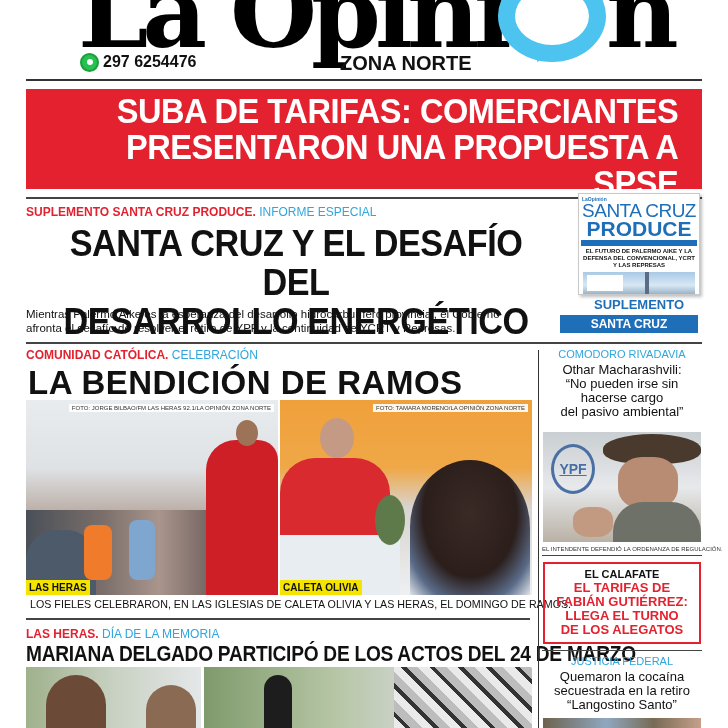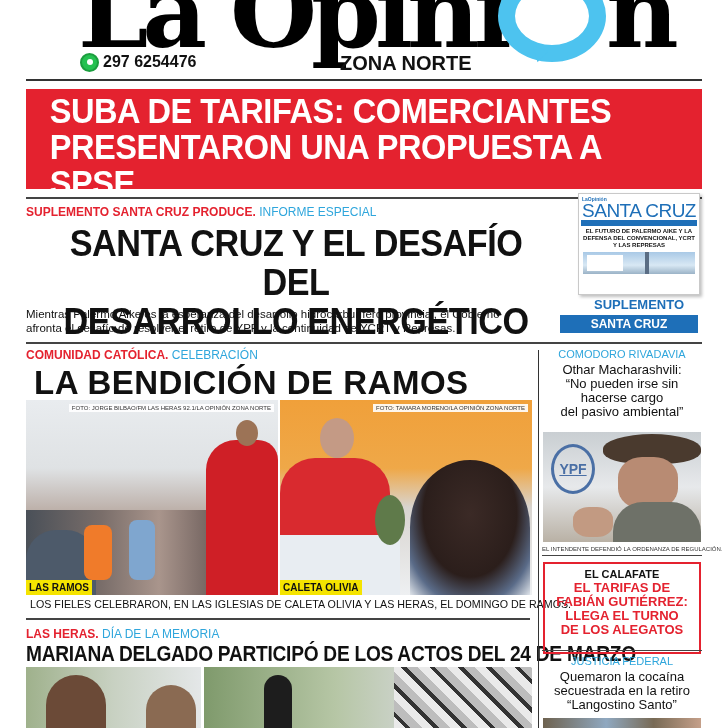--- a/index.html
+++ b/index.html
@@ -43,21 +43,21 @@
   }
   .zona-norte {
     position: absolute; left: 340px; top: 52px; font-weight: bold;
     font-size: 20px; color: #111;
   }
   .rule-top { position: absolute; left: 26px; top: 79px; width: 676px; height: 2px; background: #333; }
 
   
   .banner {
     position: absolute; left: 26px; top: 89px; width: 676px; height: 100px;
-    background: #e4222f; color: #fff; text-align: left;
+    background: #e4222f; color: #fff; text-align: right;
   }
   .banner-h {
     font-weight: bold; font-size: 35px; line-height: 36px; letter-spacing: -0.5px;
     padding-top: 4px; transform: scaleX(0.93);
   }
   .banner-sub { font-weight: bold; font-size: 10px; margin-top: 3px; letter-spacing: 0.1px; transform: scaleX(0.96); }
 
   .rule { position: absolute; height: 2px; background: #444; }
 
   .kicker { font-weight: bold; font-size: 12px; white-space: nowrap; }
@@ -99,21 +99,21 @@
     font-weight: bold; font-size: 13px; color: #1e6fb8; letter-spacing: 0;
   }
   .supp-lbl2 {
     position: absolute; left: 560px; top: 315px; width: 138px; height: 18px;
     background: #1e6fb8; color: #fff; font-weight: bold; font-size: 12px; line-height: 18px; text-align: center;
   }
 
   
   .ramos-kicker { position: absolute; left: 26px; top: 348px; }
   .ramos-title {
-    position: absolute; left: 34px; top: 364px; font-weight: bold; font-size: 33px; letter-spacing: 0.5px;
+    position: absolute; left: 28px; top: 364px; font-weight: bold; font-size: 33px; letter-spacing: 0.5px;
     color: #111; white-space: nowrap;
   }
   .photo { position: absolute; overflow: hidden; }
   .photo-credit {
     position: absolute; top: 4px; right: 4px; background: rgba(255,255,255,0.9);
     font-size: 6px; color: #333; padding: 1px 3px; white-space: nowrap;
   }
   .photo-tag {
     position: absolute; left: 0; bottom: 0; background: #f5e400; color: #111;
     font-weight: bold; font-size: 10px; padding: 2px 3px; white-space: nowrap;
@@ -130,21 +130,21 @@
     transform: scaleX(0.87); transform-origin: left; letter-spacing: -0.3px;
   }
 
   
   .vline { position: absolute; left: 538px; top: 350px; width: 1px; height: 378px; background: #333; }
   .side-kicker { position: absolute; left: 542px; width: 160px; text-align: center; font-size: 11px; color: #2fa6dc; white-space: nowrap; }
   .side-title { position: absolute; left: 542px; width: 160px; text-align: center; font-weight: normal; font-size: 13px; line-height: 14px; color: #111; }
   .side-caption { position: absolute; left: 542px; top: 546px; width: 160px; text-align: center; font-size: 6px; color: #333; white-space: nowrap; }
 
   .calafate-box {
-    position: absolute; left: 543px; top: 562px; width: 158px; height: 92px;
+    position: absolute; left: 543px; top: 562px; width: 158px; height: 82px;
     border: 2px solid #e4222f; text-align: center;
   }
   .calafate-loc { font-weight: bold; font-size: 11px; color: #111; margin-top: 4px; }
   .calafate-title { font-weight: bold; font-size: 13px; line-height: 14px; color: #e4222f; margin-top: 1px; }
 </style>
 </head>
 <body>
 
 <div class="masthead-logo">La Opini</div>
 <div class="logo-o"></div>
@@ -174,20 +174,21 @@
   <div>DESARROLLO ENERGÉTICO</div>
 </div>
 <div class="story1-deck">
   <div>Mientras Palermo Aike es la esperanza del desarrollo hidrocarburífero provincial, el Gobierno</div>
   <div>afronta el desafío de resolver el retiro de YPF y la continuidad de YCRT y Represas.</div>
 </div>
 
 <div class="supp">
   <div class="supp-masthead">LaOpinión</div>
   <div class="supp-t1">SANTA CRUZ</div>
+  <div class="supp-t2">PRODUCE</div>
   <div class="supp-bar"></div>
   <div class="supp-head">EL FUTURO DE PALERMO AIKE Y LA DEFENSA DEL CONVENCIONAL, YCRT Y LAS REPRESAS</div>
   <div class="supp-photo"></div>
 </div>
 <div class="supp-lbl1">SUPLEMENTO</div>
 <div class="supp-lbl2">SANTA CRUZ PRODUCE</div>
 
 <div class="rule" style="left:26px; top:342px; width:676px;"></div>
 
 <div class="kicker ramos-kicker">
@@ -197,21 +198,21 @@
 <div class="ramos-title">LA BENDICIÓN DE RAMOS</div>
 
 <div class="photo" style="left:26px; top:400px; width:252px; height:195px; background:linear-gradient(180deg,#e9ecef 0%,#dfe2e4 35%,#b7a8a0 60%,#8a7a78 100%);">
   <div class="abs" style="left:0; top:110px; width:190px; height:85px; background:linear-gradient(90deg,#4a5058 0%,#7a6e6a 40%,#a9958c 70%,#6e5f5c 100%);"></div>
   <div class="abs" style="left:0; top:130px; width:70px; height:65px; background:#4d5a6a; border-radius:30px 30px 0 0;"></div>
   <div class="abs" style="left:58px; top:125px; width:28px; height:55px; background:#f07b2a; border-radius:8px;"></div>
   <div class="abs" style="left:103px; top:120px; width:26px; height:60px; background:#7fa6cf; border-radius:8px;"></div>
   <div class="abs" style="left:180px; top:40px; width:72px; height:155px; background:#cf1f26; border-radius:30px 20px 0 0;"></div>
   <div class="abs" style="left:210px; top:20px; width:22px; height:26px; background:#9c7356; border-radius:50%;"></div>
   <div class="photo-credit">FOTO: JORGE BILBAO/FM LAS HERAS 92.1/LA OPINIÓN ZONA NORTE</div>
-  <div class="photo-tag">LAS RAMOS</div>
+  <div class="photo-tag">LAS HERAS</div>
 </div>
 
 <div class="photo" style="left:280px; top:400px; width:252px; height:195px; background:linear-gradient(180deg,#f0a03a 0%,#efa848 35%,#d8d4cf 55%,#eef0f2 100%);">
   <div class="abs" style="left:0; top:58px; width:110px; height:80px; background:#d92a2f; border-radius:35px 35px 0 0;"></div>
   <div class="abs" style="left:40px; top:18px; width:34px; height:40px; background:#c49a85; border-radius:50%;"></div>
   <div class="abs" style="left:0; top:135px; width:120px; height:60px; background:#e8edf2;"></div>
   <div class="abs" style="left:130px; top:60px; width:120px; height:135px; background:radial-gradient(ellipse at 50% 40%,#3b2a26 0%,#2b1e1b 55%,#5a6b88 80%,#dfe4ea 100%); border-radius:50% 50% 0 0;"></div>
   <div class="abs" style="left:95px; top:95px; width:30px; height:50px; background:#5f7a4a; border-radius:50%;"></div>
   <div class="photo-credit">FOTO: TAMARA MORENO/LA OPINIÓN ZONA NORTE</div>
   <div class="photo-tag">CALETA OLIVIA</div>

